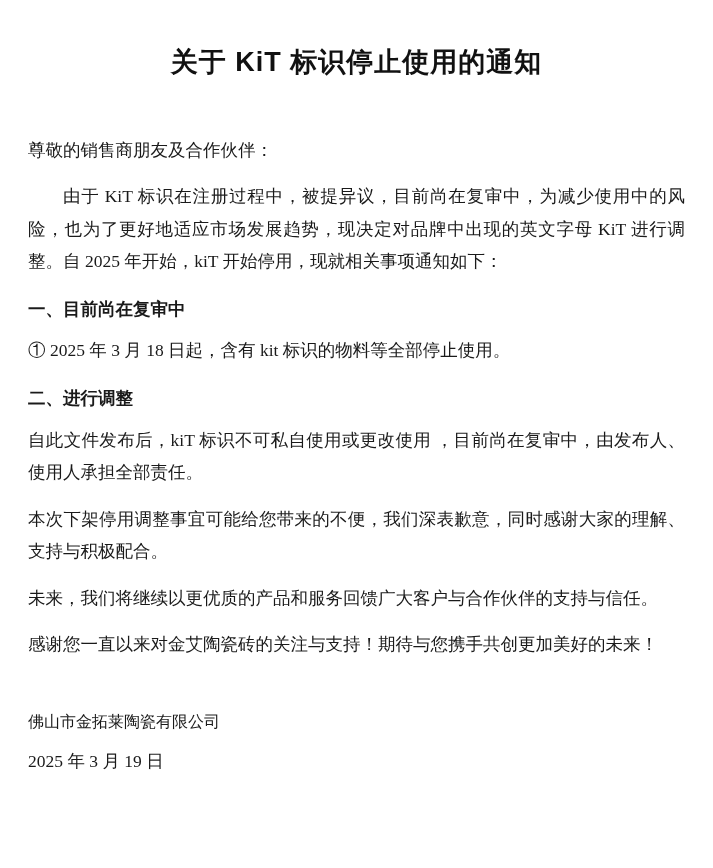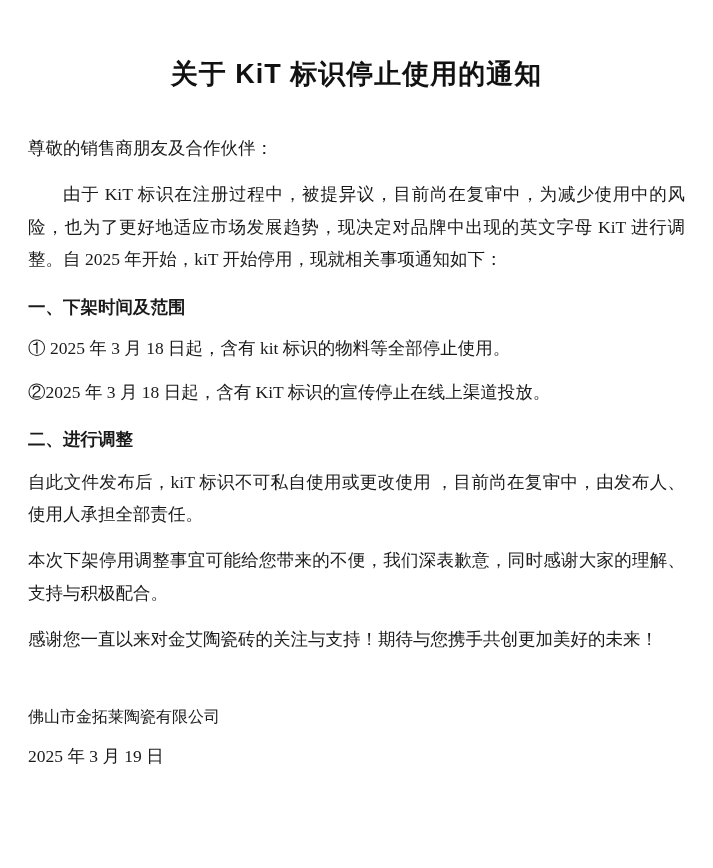--- a/index.html
+++ b/index.html
@@ -12,35 +12,35 @@
     background: #ffffff;
     font-family: "Liberation Serif", "DejaVu Serif", serif;
     color: #1a1a1a;
     overflow: hidden;
   }
   .page {
     position: relative;
     width: 713px;
     height: 868px;
     box-sizing: border-box;
-    padding: 12px 28px;
+    padding: 0 28px;
   }
   .doc-title {
     text-align: center;
     font-family: "Liberation Sans", "DejaVu Sans", sans-serif;
     font-weight: bold;
     font-size: 27px;
     letter-spacing: 1px;
     margin: 0;
     padding-top: 44px;
     padding-bottom: 6px;
     color: #111;
   }
   .body-wrap {
-    margin-top: 34px;
+    margin-top: 48px;
   }
   p {
     margin: 0 0 14px 0;
     font-size: 17.5px;
     line-height: 1.85;
     text-align: justify;
     text-justify: inter-ideograph;
     color: #1a1a1a;
   }
   p.indent {
@@ -81,32 +81,32 @@
 <div class="page">
 
   <h1 class="doc-title">关于 KiT 标识停止使用的通知</h1>
 
   <div class="body-wrap">
 
     <p>尊敬的销售商朋友及合作伙伴：</p>
 
     <p class="indent">由于 KiT 标识在注册过程中，被提异议，目前尚在复审中，为减少使用中的风险，也为了更好地适应市场发展趋势，现决定对品牌中出现的英文字母 KiT 进行调整。自 2025 年开始，kiT 开始停用，现就相关事项通知如下：</p>
 
-    <div class="section-head">一、下架时间及范围</div>
+    <div class="section-head">一、目前尚在复审中</div>
 
     <p class="list-item">① 2025 年 3 月 18 日起，含有 kit 标识的物料等全部停止使用。</p>
 
-    <p class="list-item">②2025 年 3 月 18 日起，含有 KiT 标识的宣传停止在线上渠道投放。</p>
 
     <div class="section-head">二、进行调整</div>
 
     <p>自此文件发布后，kiT 标识不可私自使用或更改使用 ，目前尚在复审中，由发布人、使用人承担全部责任。</p>
 
     <p>本次下架停用调整事宜可能给您带来的不便，我们深表歉意，同时感谢大家的理解、支持与积极配合。</p>
 
+    <p>未来，我们将继续以更优质的产品和服务回馈广大客户与合作伙伴的支持与信任。</p>
 
     <p>感谢您一直以来对金艾陶瓷砖的关注与支持！期待与您携手共创更加美好的未来！</p>
 
     <div class="sign-block">
       <p class="sign-company">佛山市金拓莱陶瓷有限公司</p>
       <p class="sign-date">2025 年 3 月 19 日</p>
     </div>
 
   </div>
 </div>

